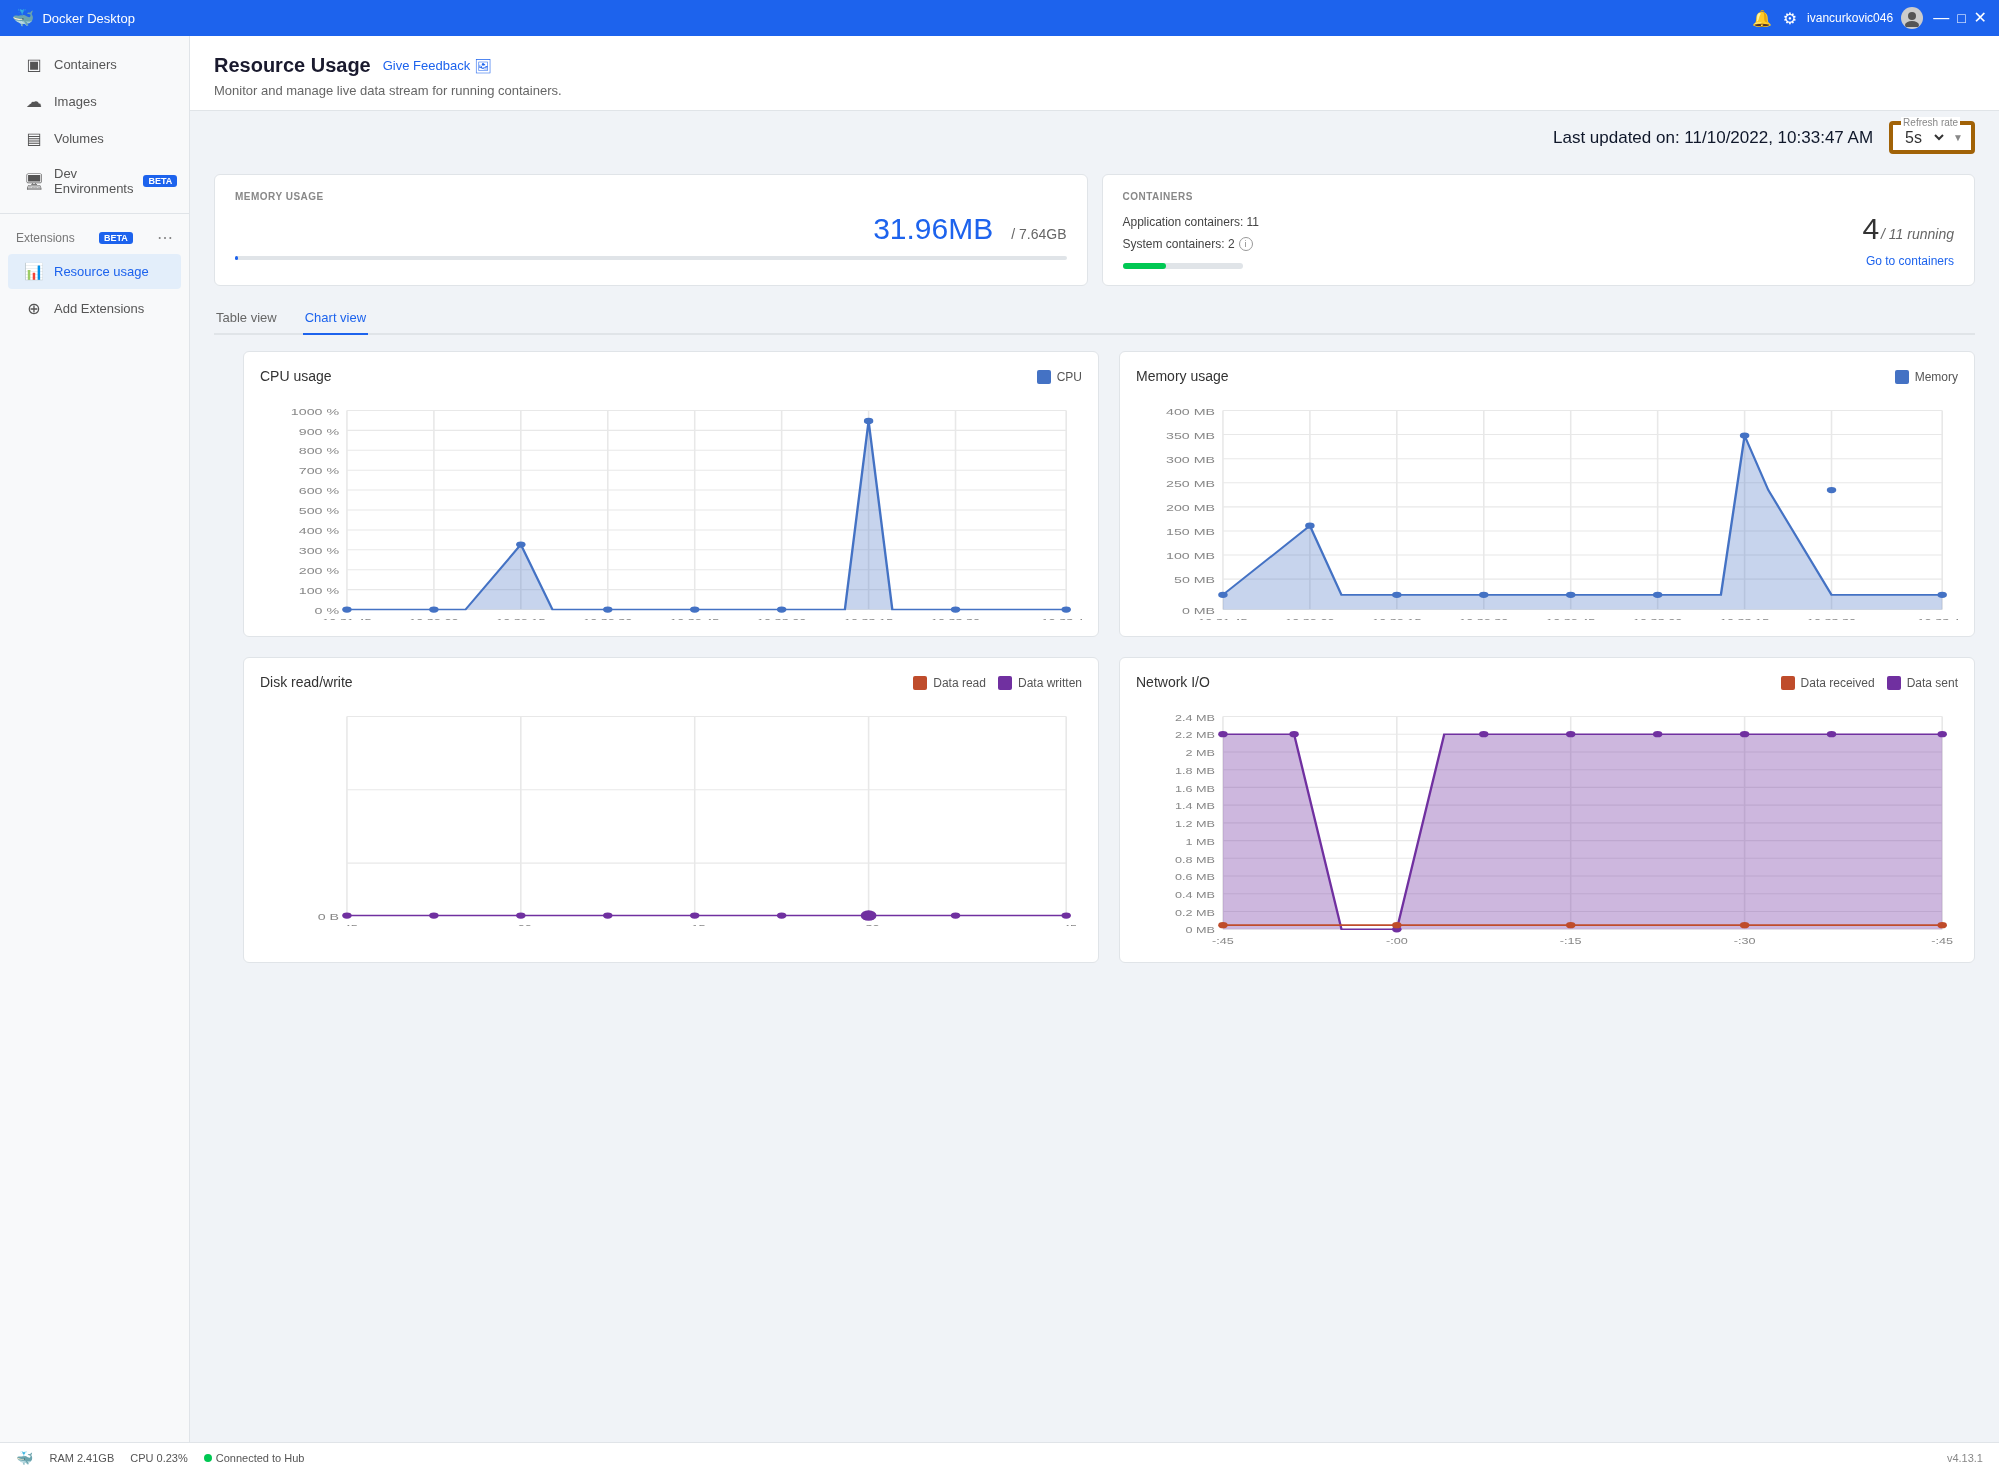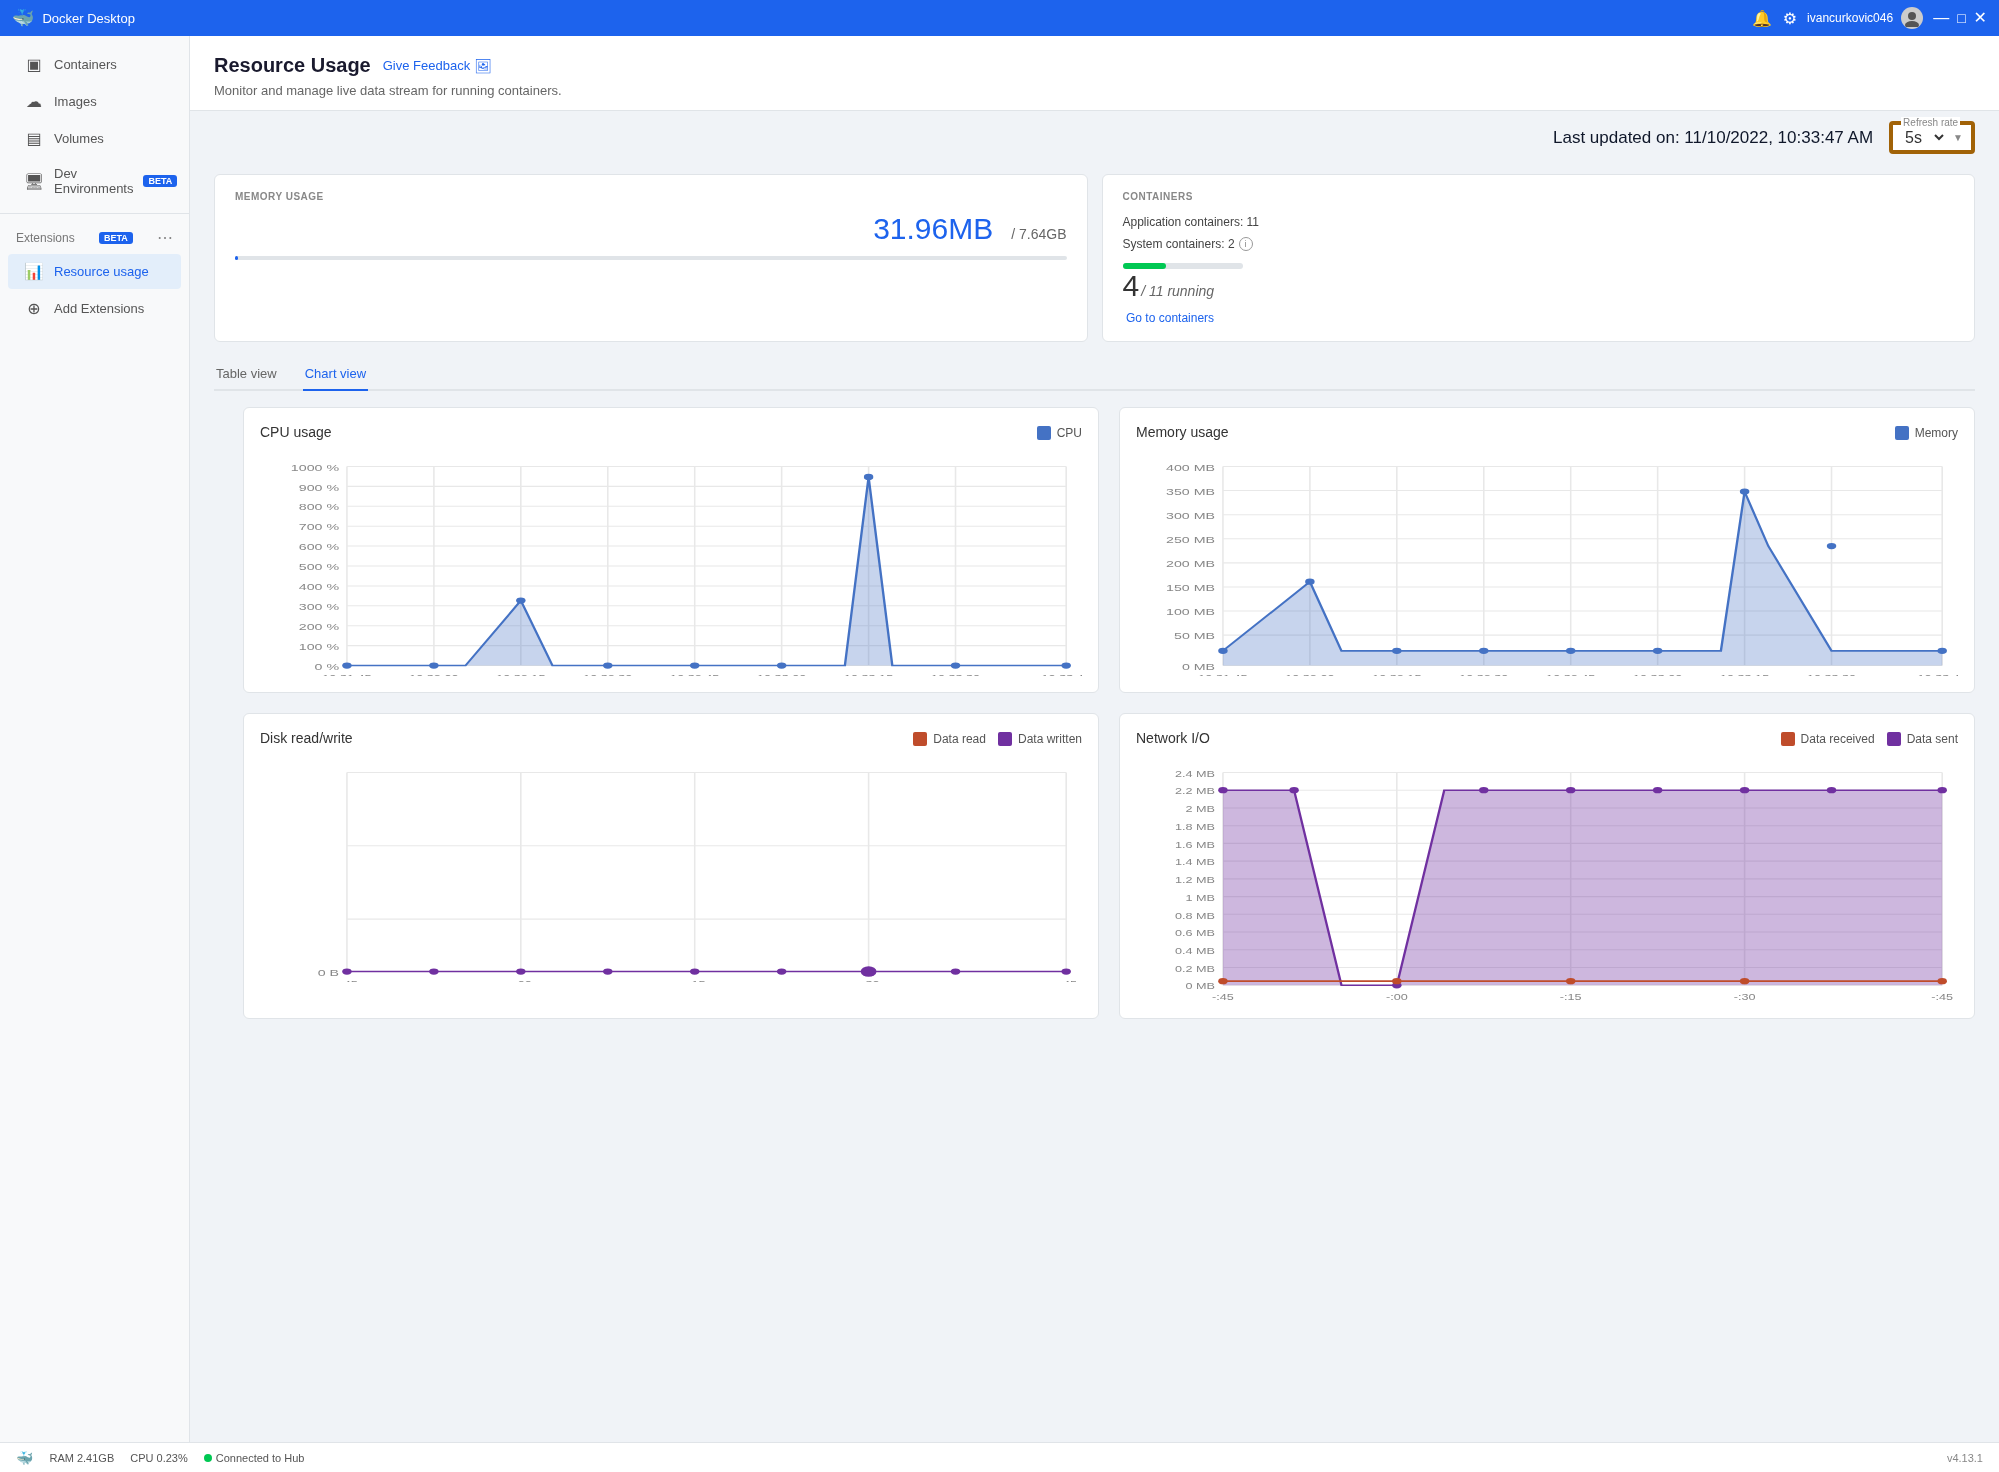--- a/index.html
+++ b/index.html
@@ -262,21 +262,21 @@
         </div>
         <div class="card-bar">
           <div class="card-bar-fill" style="width:0.4%;"></div>
         </div>
       </div>
 
       <div class="card">
         <div class="card-title">
           <span>CONTAINERS</span>
         </div>
-        <div style="display:flex; justify-content:space-between; align-items:flex-start;flex-direction:column;">
+        <div style="display:flex; justify-content:space-between; align-items:flex-start;">
           <div>
             <div class="containers-info">Application containers: 11</div>
             <div style="display:flex; align-items:center; gap:4px;">
               <span class="containers-info">System containers: 2</span>
               <span class="card-info-icon">i</span>
             </div>
             <div class="containers-bar" style="width:120px;">
               <div class="containers-bar-fill" style="width:36%;"></div>
             </div>
           </div>

